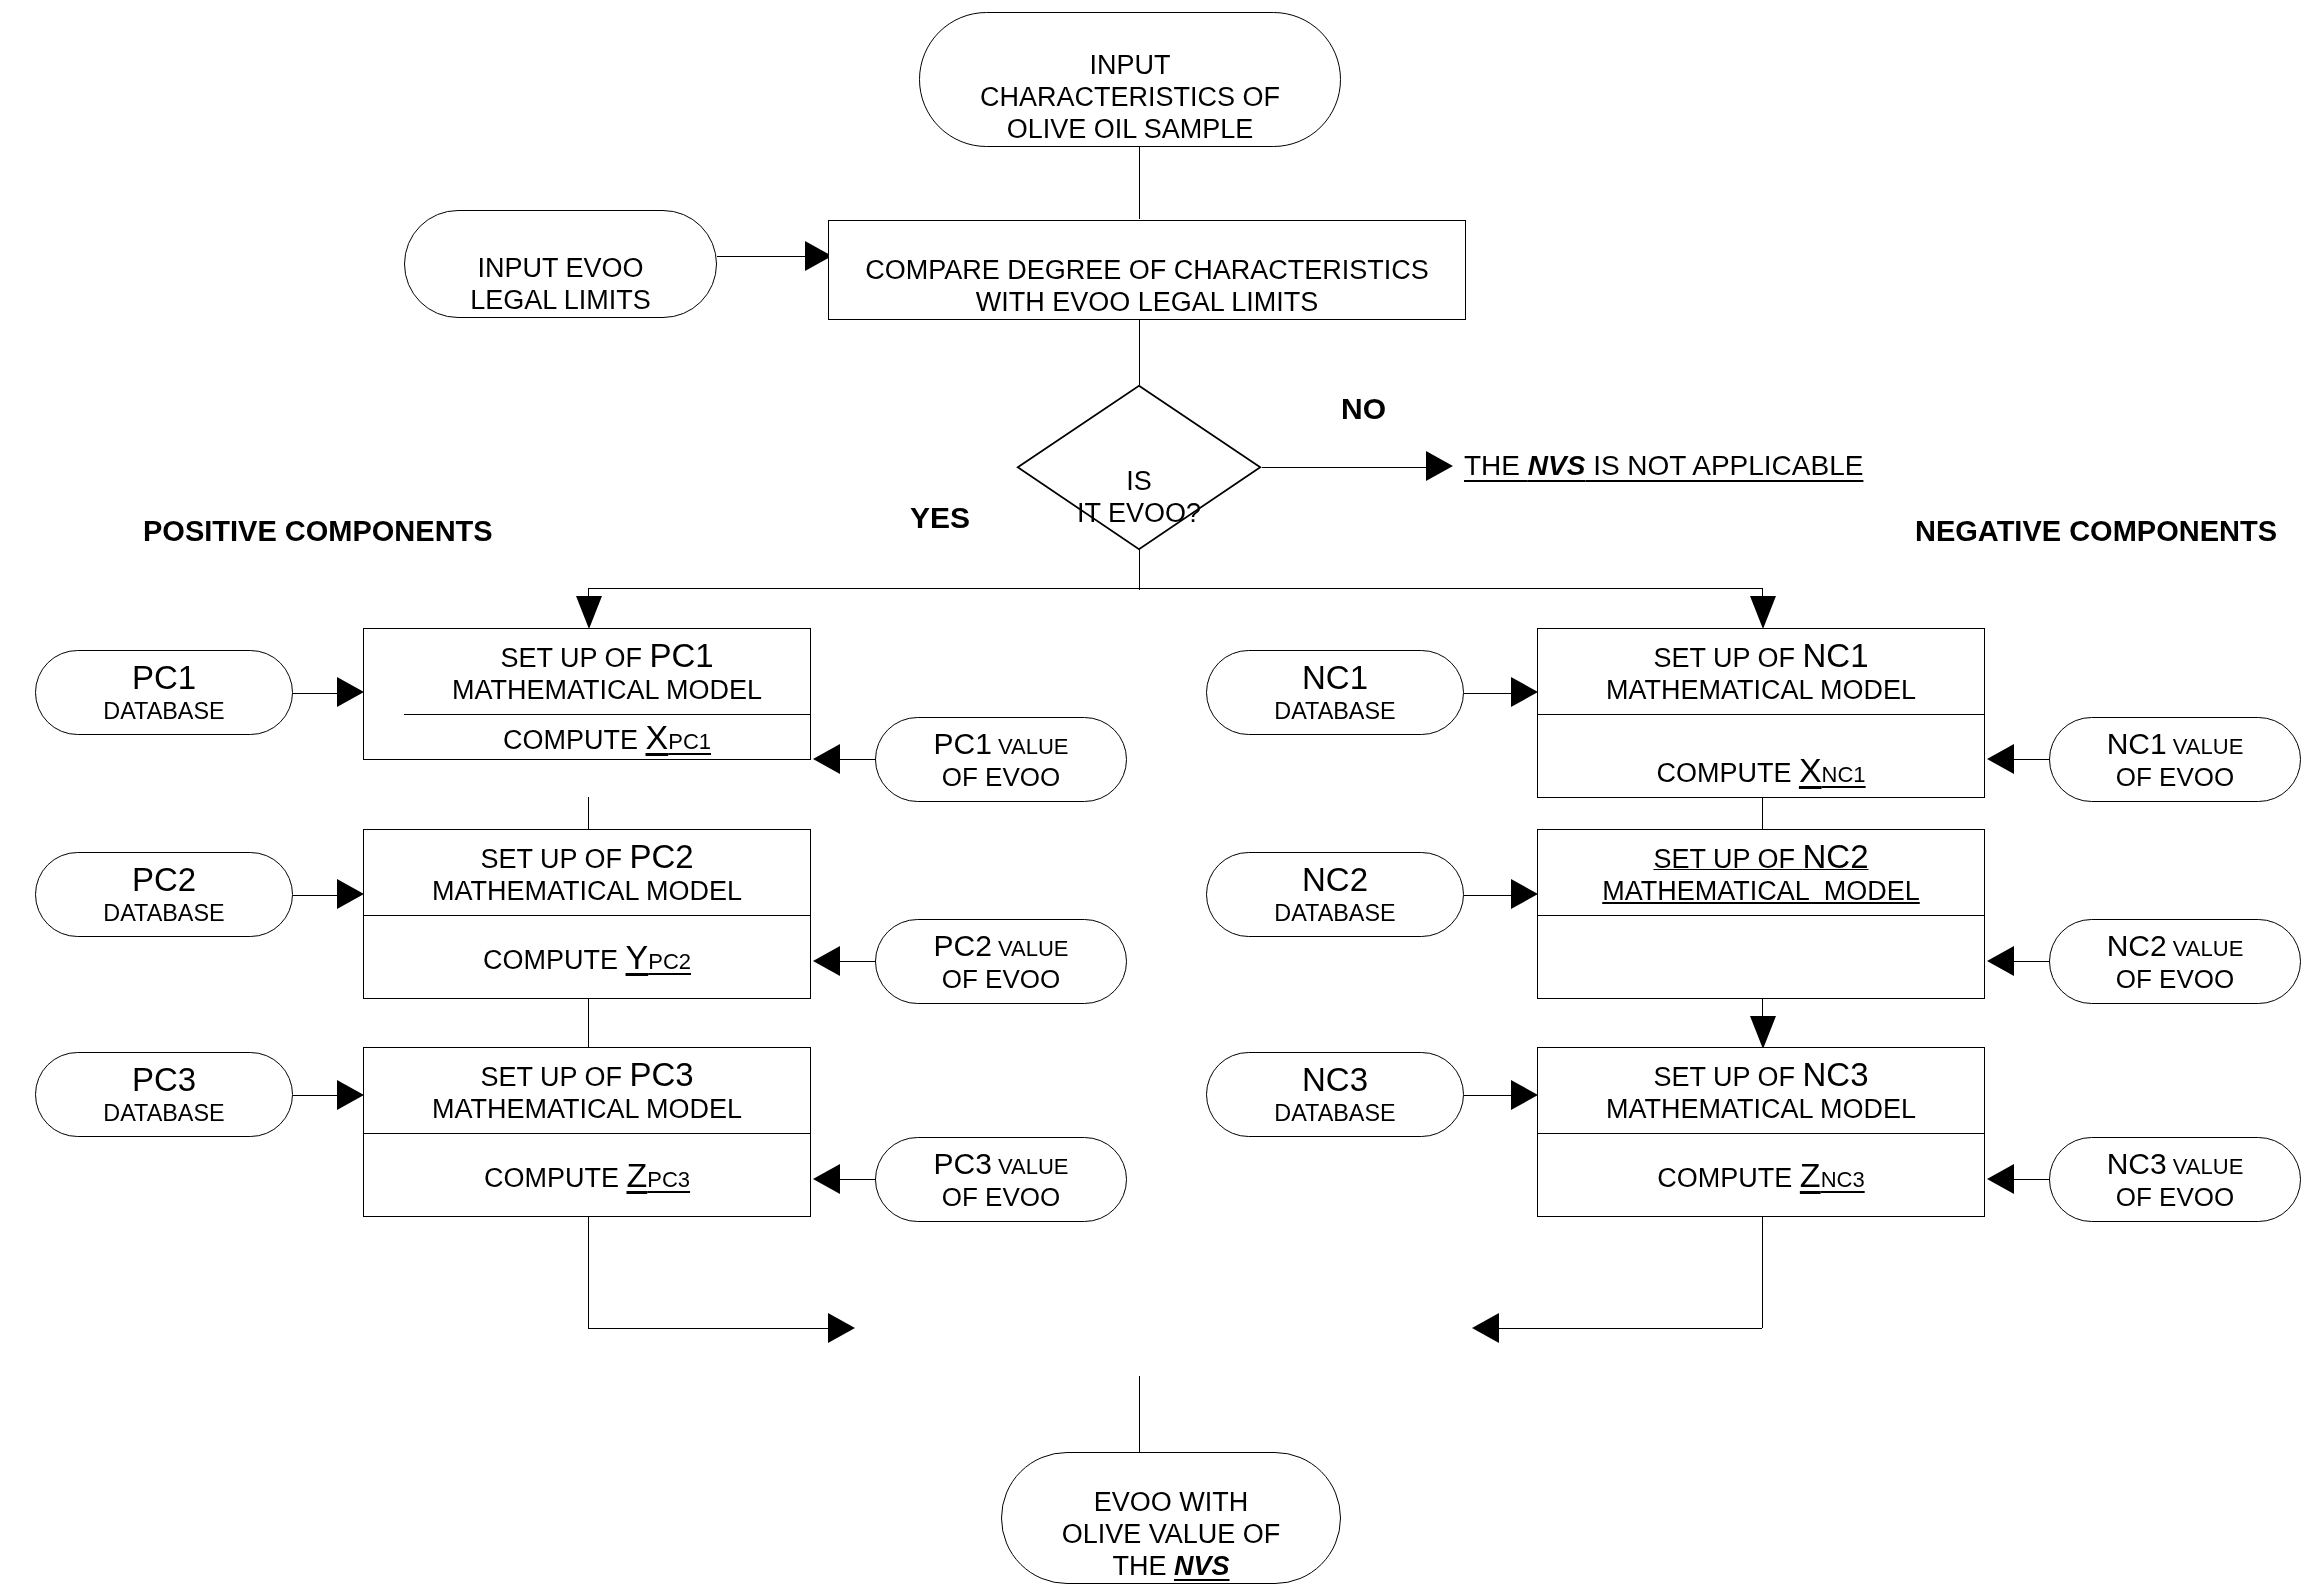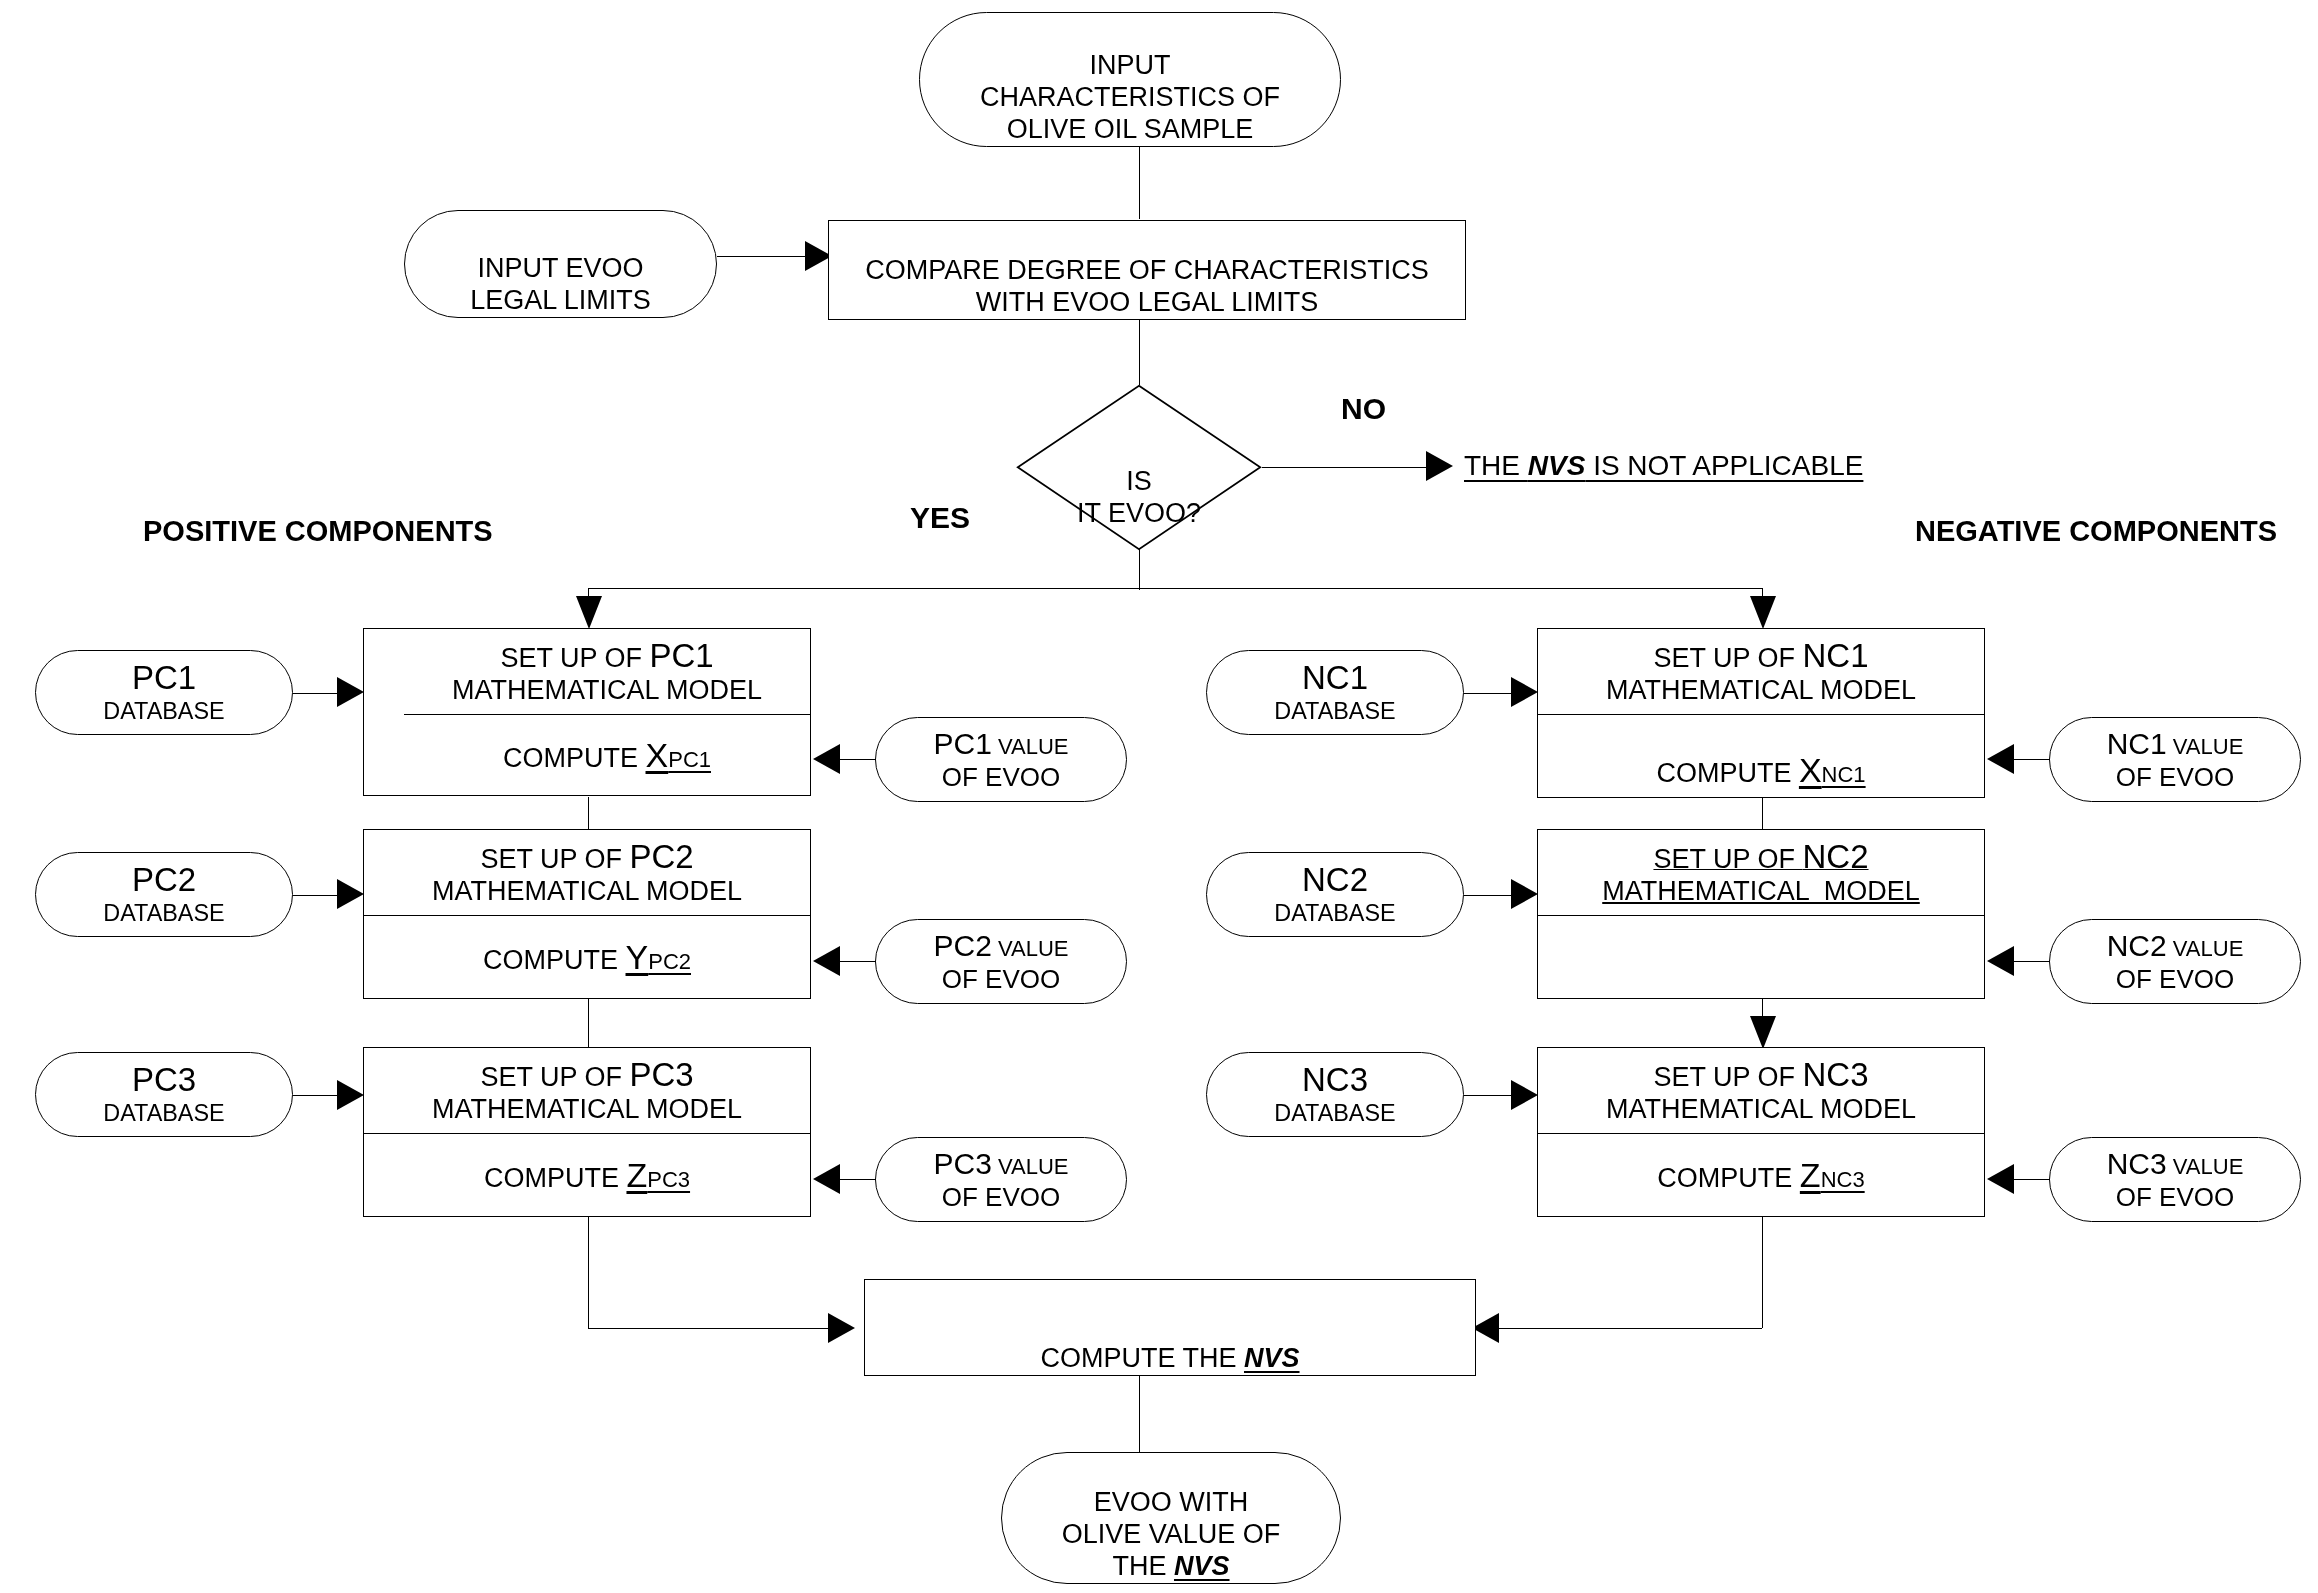--- a/index.html
+++ b/index.html
@@ -102,21 +102,21 @@
   <div class="lbl" style="left:143px;top:515px;">POSITIVE COMPONENTS</div>
   <div class="lbl" style="left:1915px;top:515px;">NEGATIVE COMPONENTS</div>
 
   <div class="node pill" style="left:35px;top:650px;width:258px;height:85px;">
     <div class="big">PC1</div>
     <div class="sub">DATABASE</div>
   </div>
   <div class="hl" style="left:293px;top:693px;width:44px;"></div>
   <div class="ar ar-r" style="left:337px;top:677px;"></div>
 
-  <div class="stack" style="left:363px;top:628px;width:448px;height:168px;padding-left:40px;">
+  <div class="stack" style="left:363px;top:628px;width:448px;height:132px;padding-left:40px;">
     <div class="top" style="height:85px;">
       <div>
         <span class="t46">SET UP OF </span><span class="t56">PC1</span>
       </div>
       <div class="t46">MATHEMATICAL MODEL</div>
     </div>
     <div class="bot">
       <div class="t46">
         <span>COMPUTE </span><span class="uline" style="font-size:34px;">X</span><span class="uline sm">PC1</span>
       </div>
@@ -287,25 +287,20 @@
     </div>
     <div class="t44">OF EVOO</div>
   </div>
   <div class="hl" style="left:2014px;top:1179px;width:36px;"></div>
   <div class="ar ar-l" style="left:1987px;top:1164px;"></div>
 
   <div class="vl" style="left:1762px;top:1217px;height:111px;"></div>
   <div class="hl" style="left:1499px;top:1328px;width:263px;"></div>
   <div class="ar ar-l" style="left:1472px;top:1313px;"></div>
 
-  <div class="node rect t46" style="left:864px;top:1279px;width:612px;height:97px;">
-    <div>
-      <span>COMPUTE THE </span><span class="ital bold uline">NVS</span>
-    </div>
-  </div>
   <div class="vl" style="left:1139px;top:1376px;height:85px;"></div>
 
   <div class="node pill t46" style="left:1001px;top:1452px;width:340px;height:132px;">
     <div>EVOO WITH</div>
     <div>OLIVE VALUE OF</div>
     <div>
       <span>THE </span><span class="ital bold uline">NVS</span>
     </div>
   </div>
 

